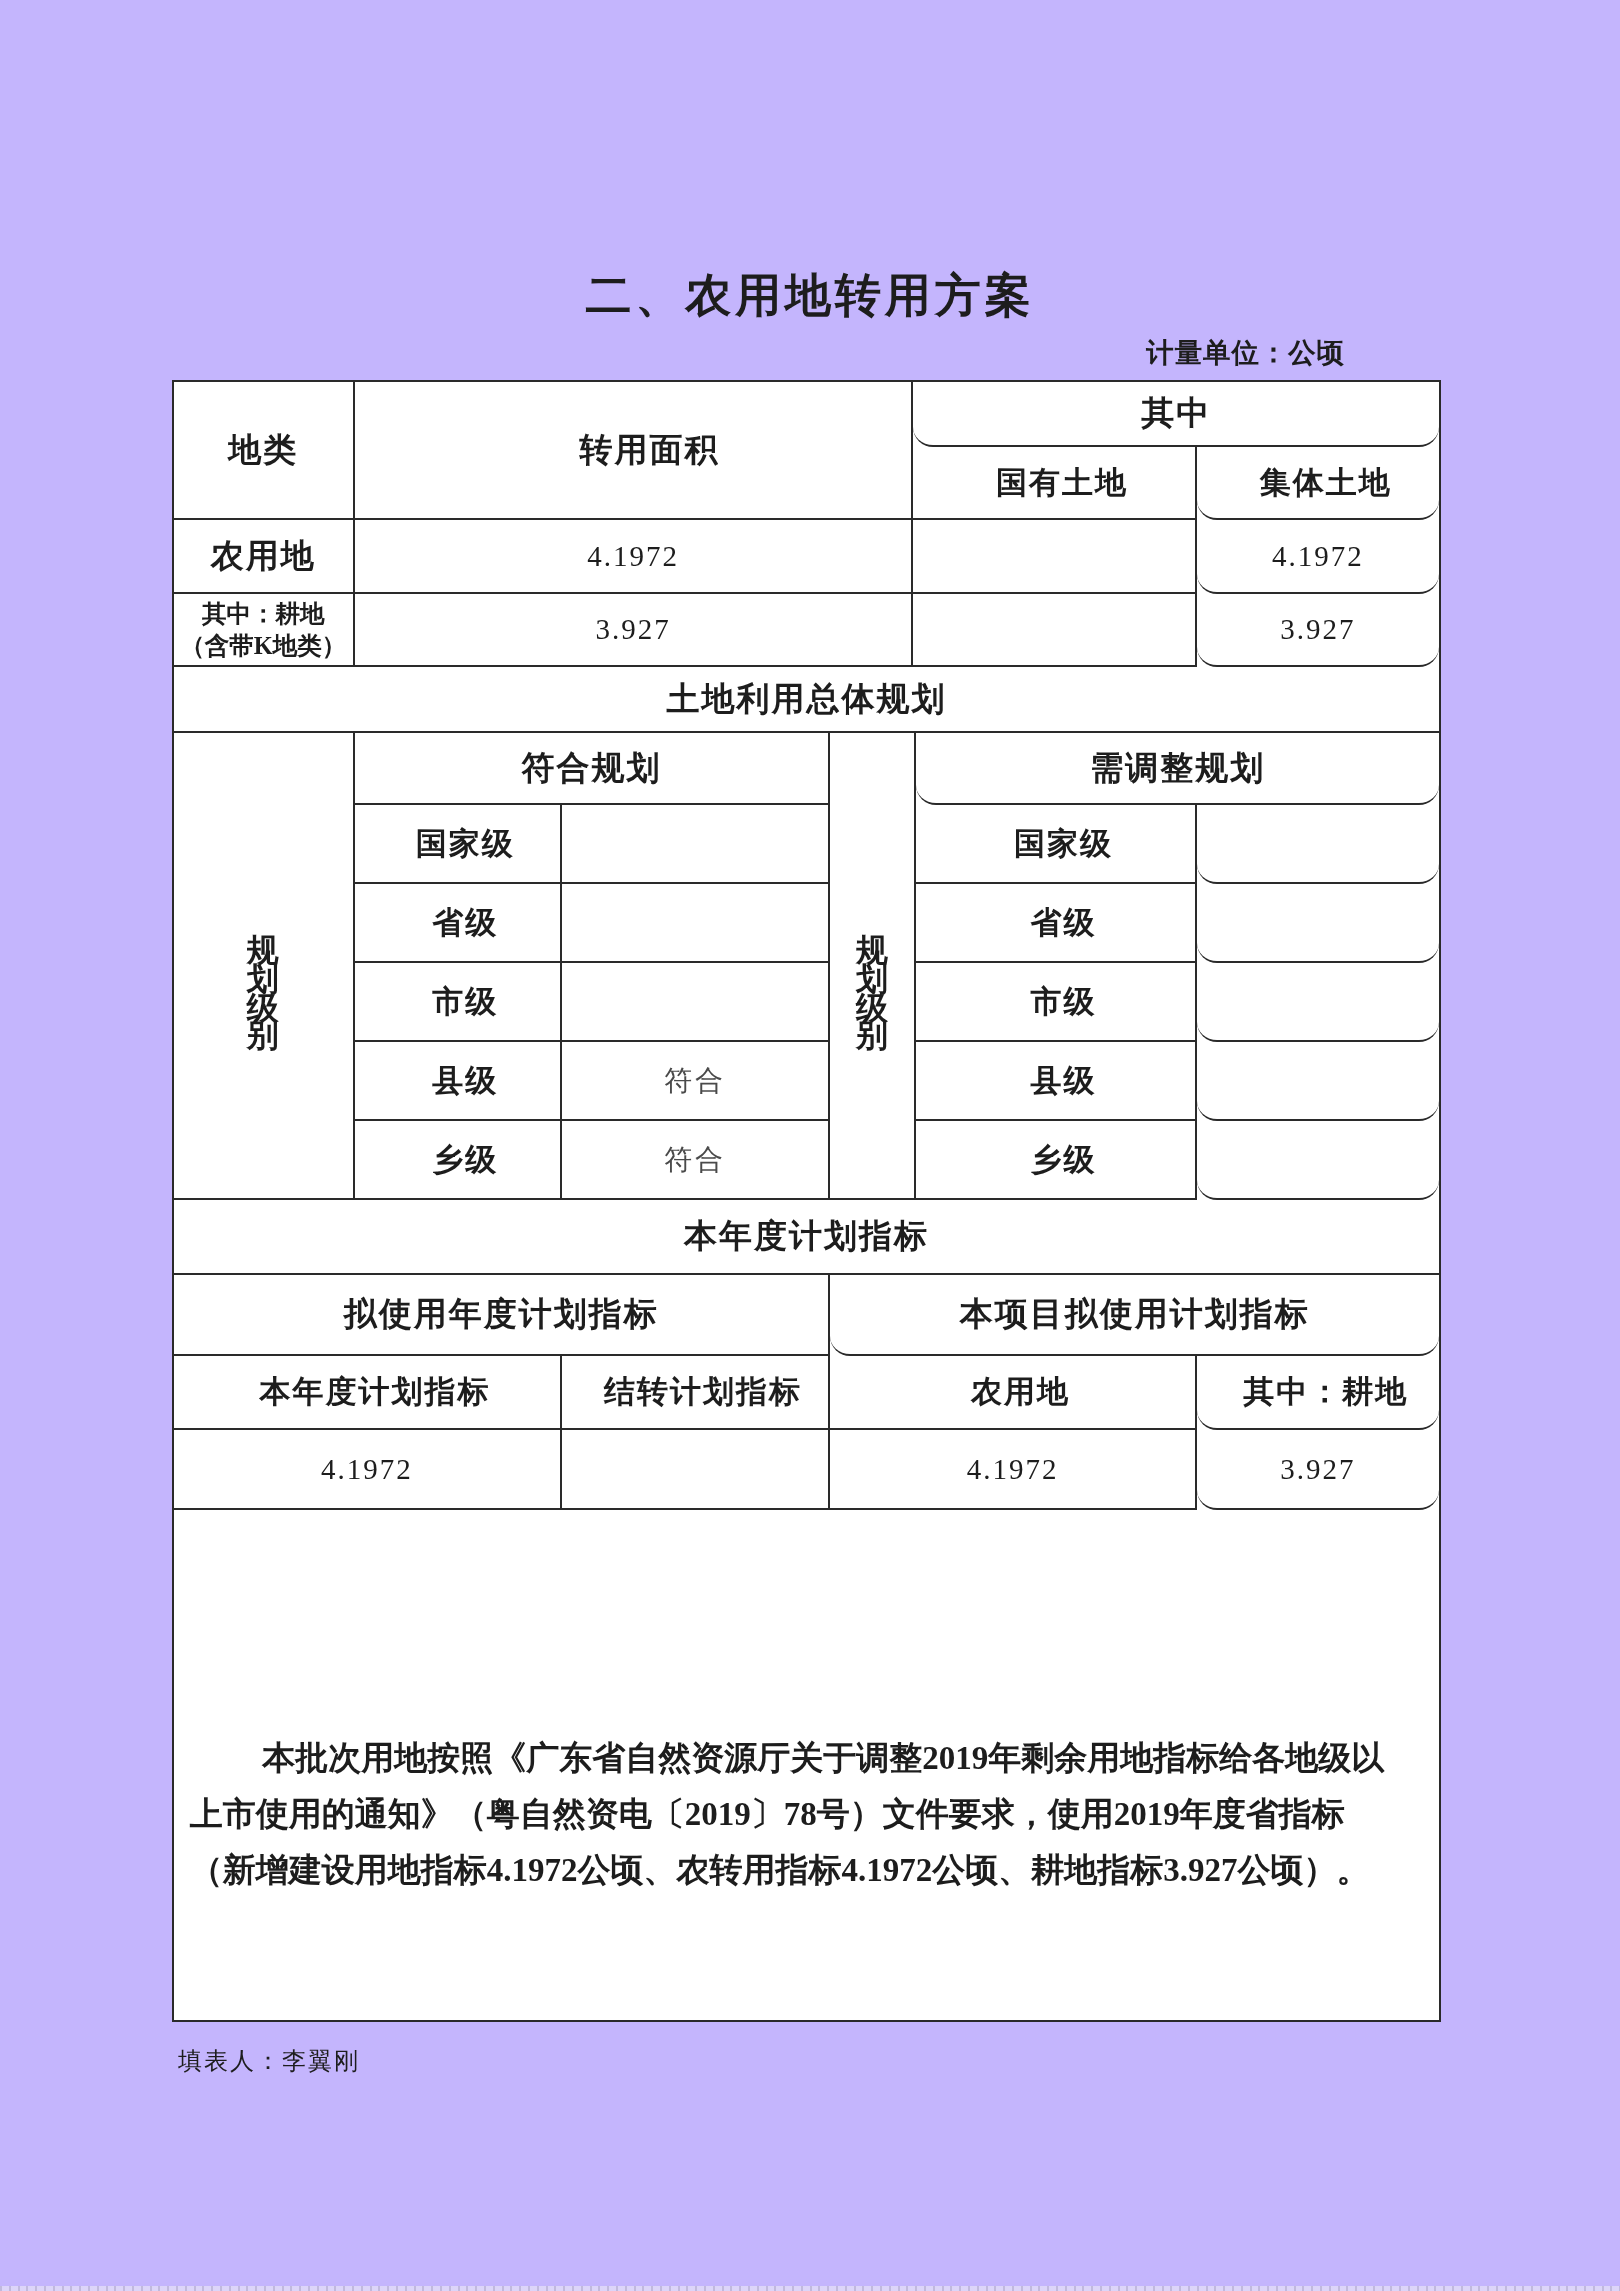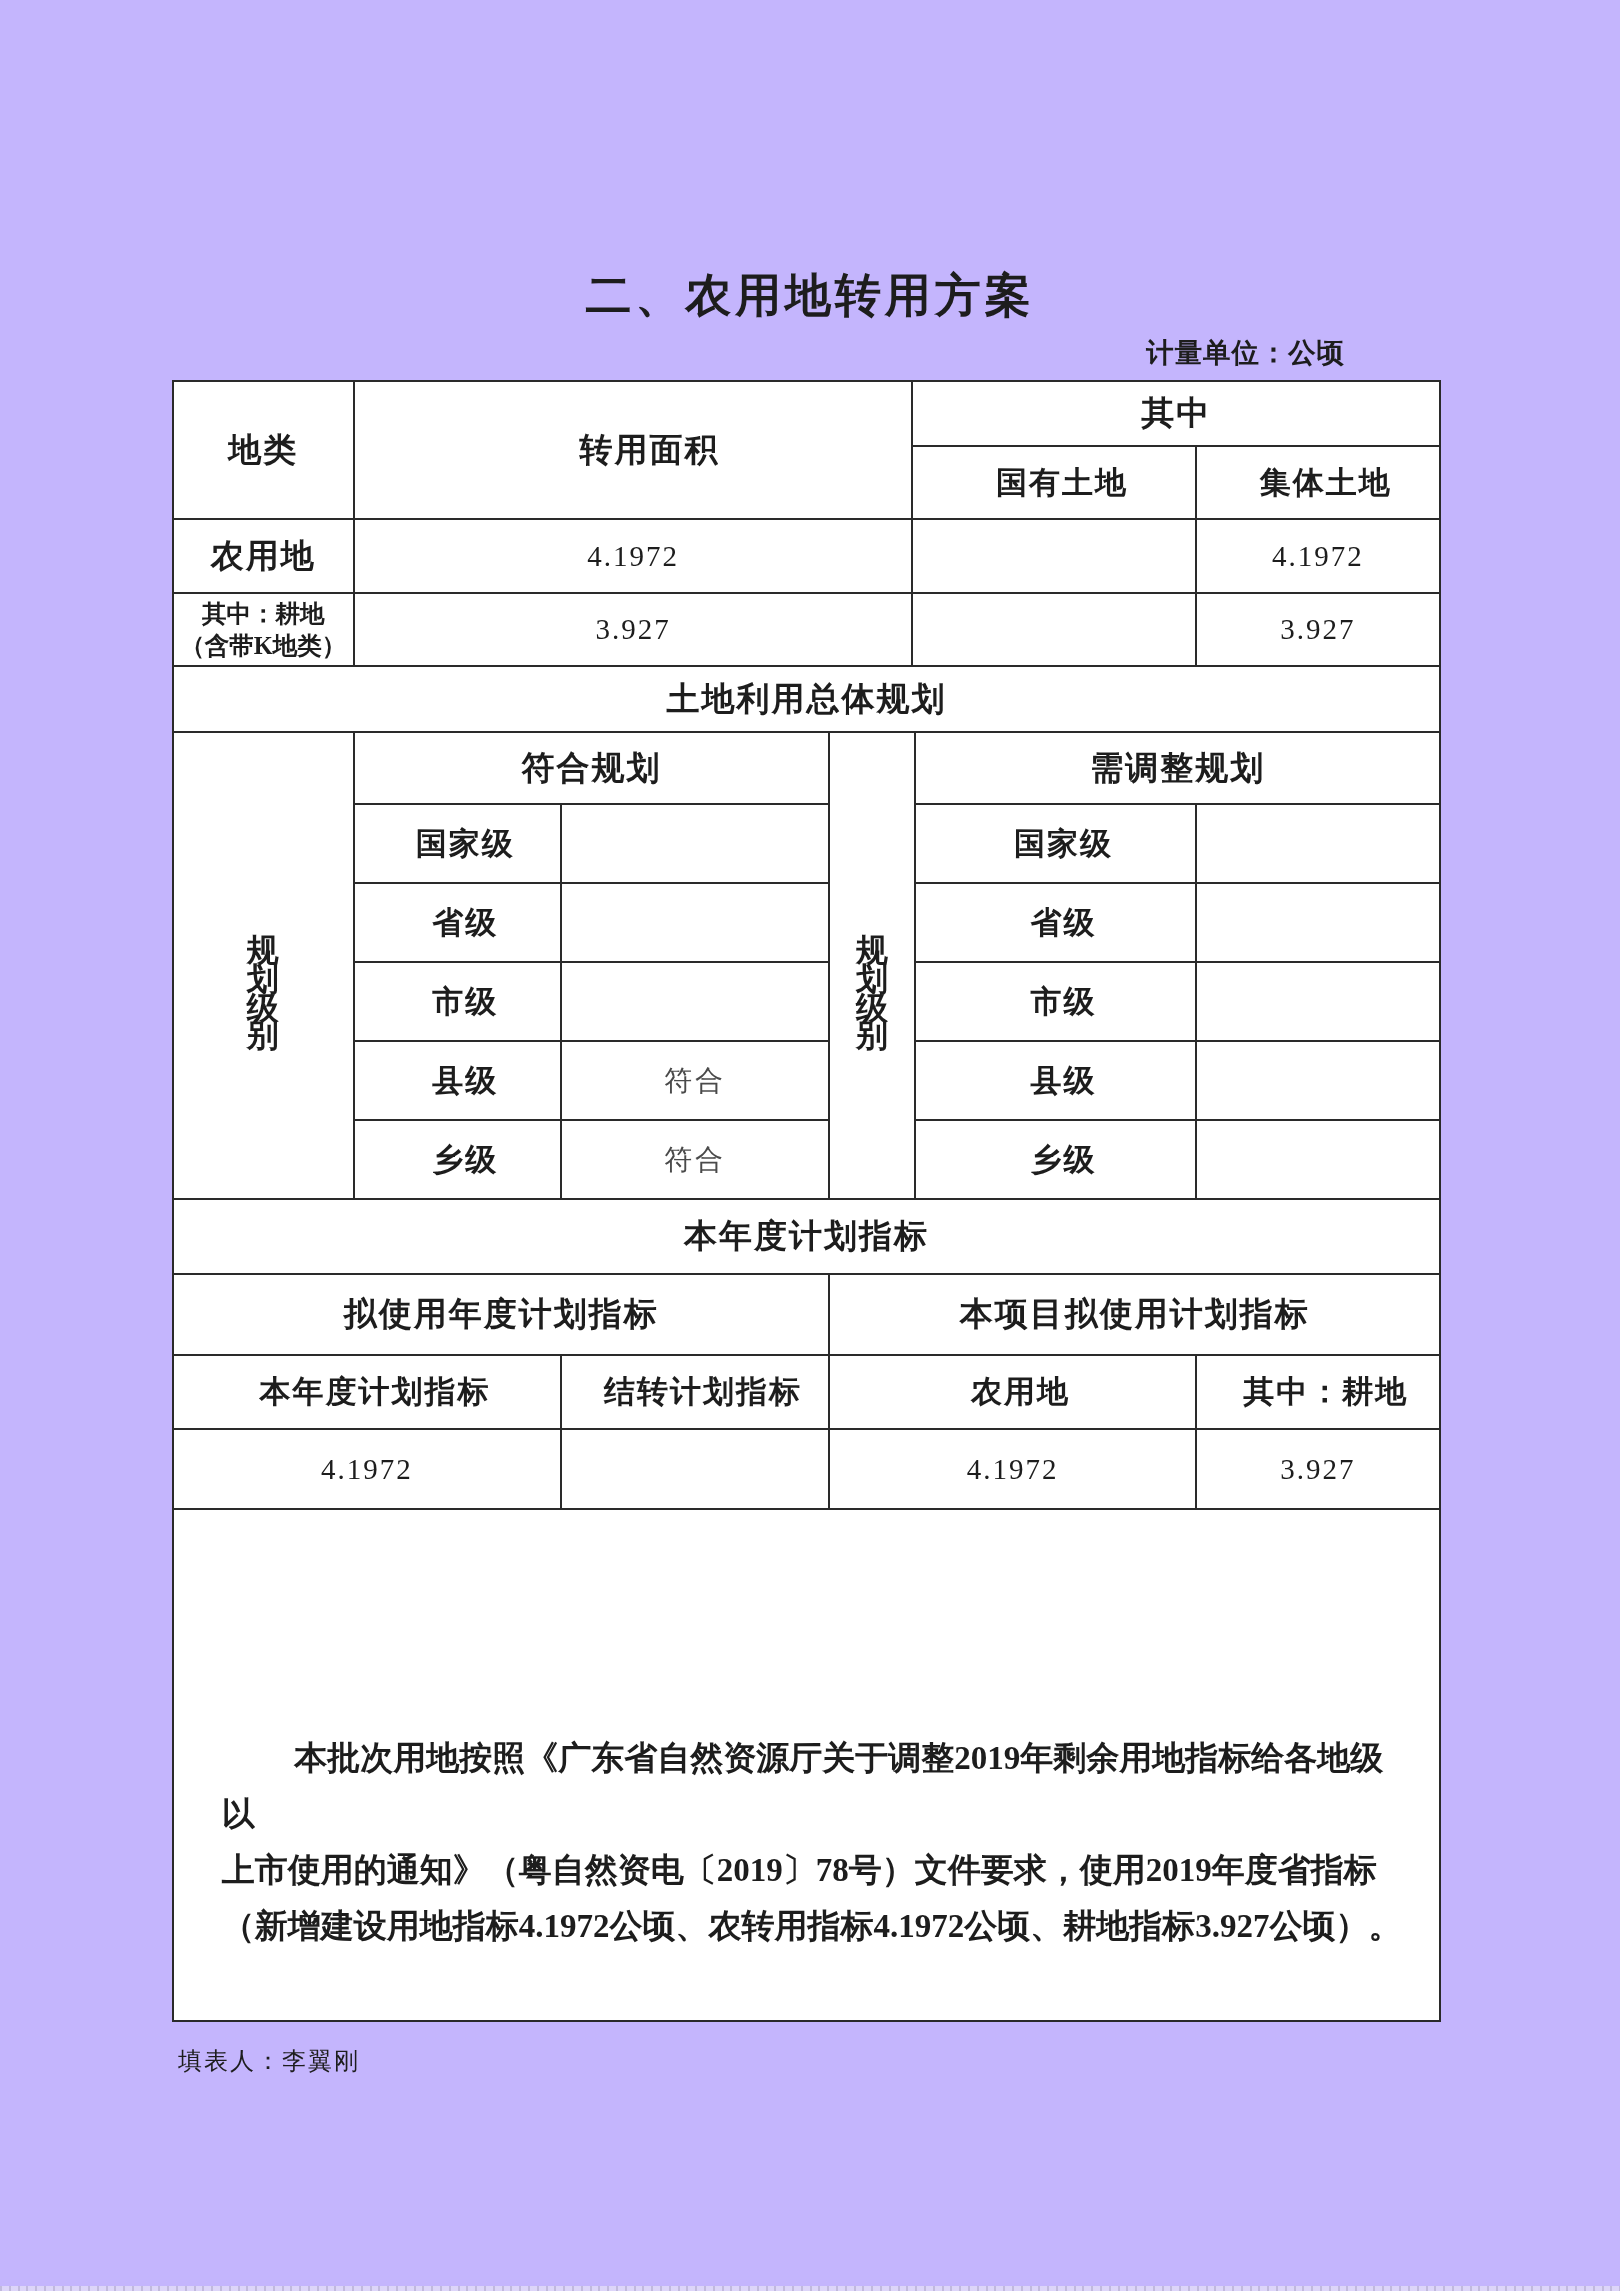--- a/index.html
+++ b/index.html
@@ -36,21 +36,21 @@
   .s1{grid-template-columns:185fr 572fr 290fr 248fr;grid-template-rows:65px 73px 74px 73px;}
   .s3{grid-template-columns:185fr 212fr 275fr 88fr 287fr 248fr;grid-template-rows:72px repeat(5,79px);}
   .s5{grid-template-columns:397fr 275fr 375fr 248fr;grid-template-rows:81px 74px 80px;}
   .c{
     border-right:2px solid var(--line);
     border-bottom:2px solid var(--line);
     box-sizing:border-box;
     display:flex;align-items:center;justify-content:center;
     text-align:center;
   }
-  .nr{border-right:none;}
+  .nr{border-right:none;border-radius:20px;}
   .full-row{
     border-bottom:2px solid var(--line);
     box-sizing:border-box;
     display:flex;align-items:center;justify-content:center;
   }
   .h34{font-size:33px;font-weight:bold;letter-spacing:2px;}
   .h32{font-size:31px;font-weight:bold;letter-spacing:2px;padding-left:16px;}
   .v30{font-size:29px;letter-spacing:2px;}
   .lite{font-size:28px;color:#4a4a4a;letter-spacing:2.9px;}
   .small2{flex-direction:column;font-size:24.5px;font-weight:bold;line-height:1.3;}
@@ -59,21 +59,20 @@
     text-orientation:upright;
     font-size:32px;font-weight:bold;
     letter-spacing:29px;
   }
   .note-cell{
     height:506px;box-sizing:border-box;
     padding:220px 23.5px 0 15.7px;
     font-size:33px;font-weight:bold;
     line-height:56px;
     text-align:left;
-    margin-left:32px;
   }
   .note-line1{text-indent:2.2em;}
   .preparer{
     position:absolute;top:2045px;left:178px;
     font-size:24px;letter-spacing:2px;
   }
   .scan-edge{
     position:absolute;bottom:0;left:0;width:100%;height:5.9px;
     background:repeating-linear-gradient(90deg,#bdbdbd 0 2px,#f5f5f5 2px 8.8px);
     opacity:.5;

